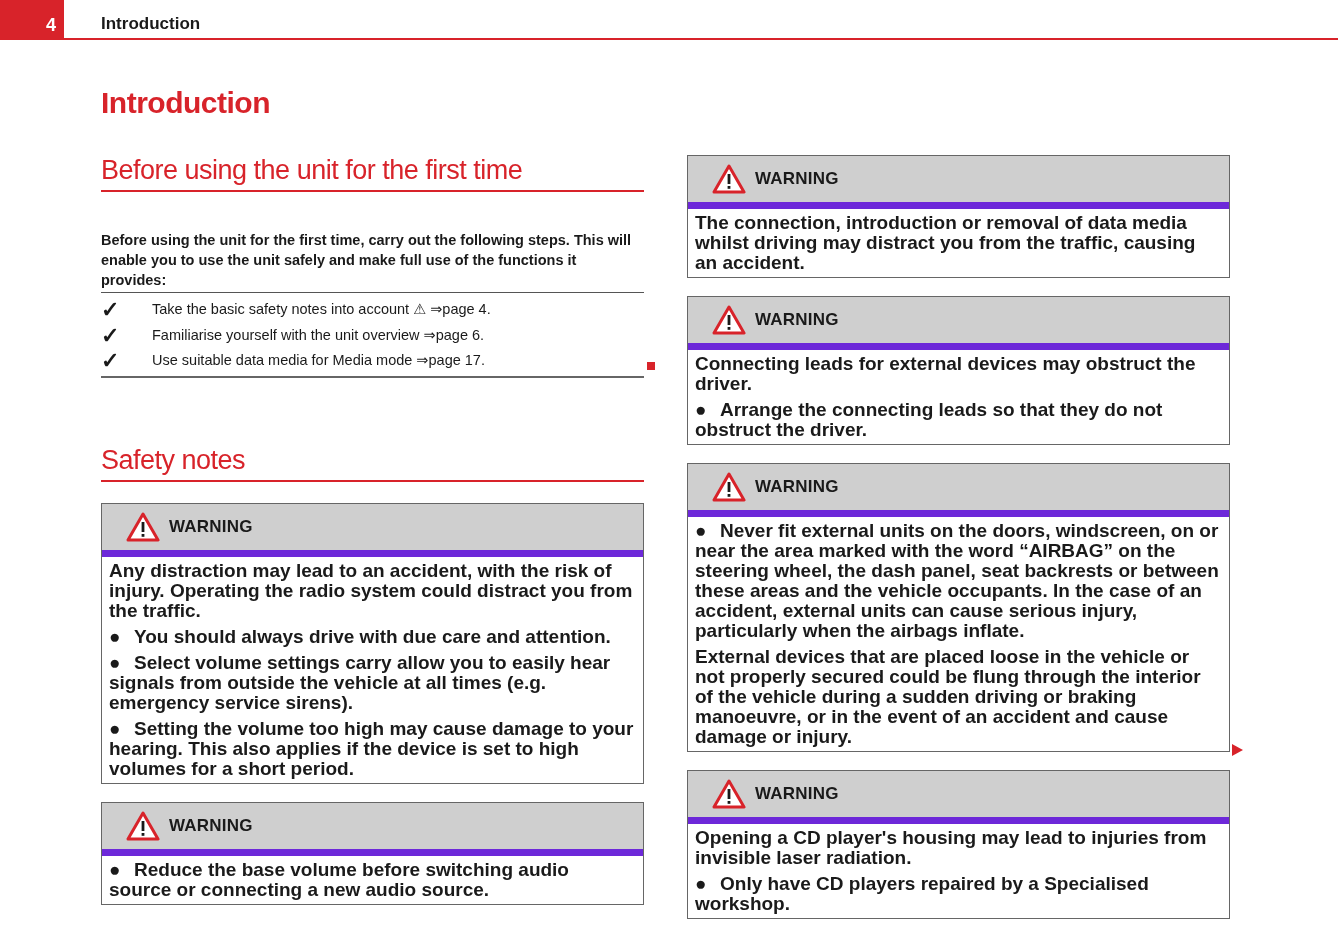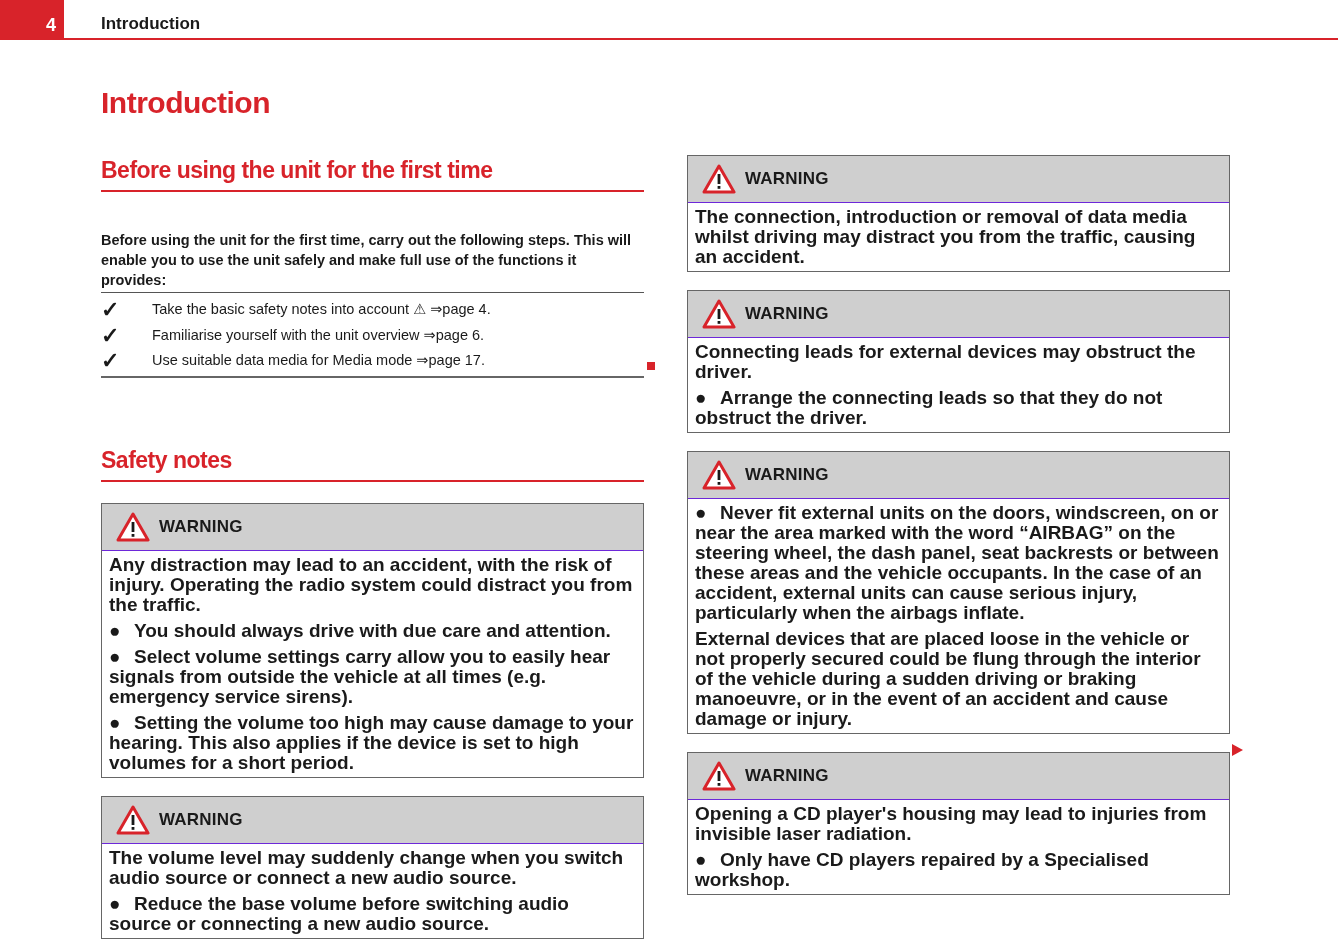--- a/index.html
+++ b/index.html
@@ -4,29 +4,29 @@
 <style>
   html,body{margin:0;padding:0;background:#fff;}
   body{width:1338px;height:944px;position:relative;overflow:hidden;font-family:"Liberation Sans",sans-serif;color:#1a1a1a;}
   .page-tab{position:absolute;left:0;top:0;width:64px;height:40px;background:#d8232a;color:#fff;font-weight:bold;font-size:18px;line-height:50px;text-align:right;padding-right:8px;box-sizing:border-box;}
   .header-title{position:absolute;left:101px;top:14px;font-weight:bold;font-size:17px;color:#1a1a1a;}
   .header-rule{position:absolute;left:64px;top:38px;width:1274px;height:2px;background:#d8232a;}
   .main-title{position:absolute;left:101px;top:86px;font-size:30px;font-weight:bold;color:#d8232a;letter-spacing:-0.5px;}
   .col{position:absolute;width:543px;}
   .col-left{left:101px;top:152px;}
   .col-right{left:687px;top:155px;}
-  h2{margin:0;font-size:23px;font-weight:bold;color:#d8232a;letter-spacing:-0.5px;padding-bottom:2px;border-bottom:2px solid #d8232a;line-height:36px;}
+  h2{margin:0;font-size:27px;font-weight:normal;color:#d8232a;letter-spacing:-0.5px;padding-bottom:2px;border-bottom:2px solid #d8232a;line-height:36px;}
   .intro{font-weight:bold;font-size:14.5px;line-height:20px;margin-top:38px;padding-bottom:2px;border-bottom:1px solid #555;}
   .checklist{list-style:none;margin:0;padding:4px 0 2px 0;border-bottom:2px solid #666;position:relative;}
   .checklist li{position:relative;padding-left:51px;font-size:14.5px;line-height:25.5px;}
   .check{position:absolute;left:0;top:0;font-size:22px;font-weight:bold;line-height:25px;}
   .end-mark{position:absolute;right:-11px;bottom:6px;width:8px;height:8px;background:#d8232a;}
   .safety{margin-top:64px;}
   .warn{border:1px solid #666;margin-bottom:18px;}
-  .warn-head{background:#cfcfcf;height:46px;border-bottom:1px solid #6d28d9;display:flex;align-items:center;padding-left:14px;}
+  .warn-head{background:#cfcfcf;height:46px;border-bottom:7px solid #6d28d9;display:flex;align-items:center;padding-left:24px;}
   .warn-icon{width:34px;height:30px;margin-right:9px;}
   .warn-label{font-weight:bold;font-size:17px;letter-spacing:0.2px;}
   .warn-body{padding:4px 8px 4px 7px;font-weight:bold;font-size:19px;line-height:20px;}
   .warn-body p{margin:0 0 6px 0;}
   .warn-body p:last-child{margin-bottom:0;}
   .bullet{display:inline-block;width:25px;}
   .next-arrow{position:absolute;left:1232px;top:744px;width:0;height:0;border-top:6px solid transparent;border-bottom:6px solid transparent;border-left:11px solid #d8232a;}
 </style>
 </head>
 <body>
@@ -71,21 +71,20 @@
   <div class="warn">
     <div class="warn-head">
       <svg class="warn-icon" viewBox="0 0 34 30">
         <path d="M17 2 L32 28 L2 28 Z" fill="#fff" stroke="#d8232a" stroke-width="3" stroke-linejoin="round"></path>
         <rect x="15.6" y="10" width="2.8" height="10" fill="#1a1a1a"></rect>
         <rect x="15.6" y="22" width="2.8" height="2.8" fill="#1a1a1a"></rect>
       </svg>
       <span class="warn-label">WARNING</span>
     </div>
     <div class="warn-body">
-            <p>The volume level may suddenly change when you switch audio source or connect a new audio source.</p>
             <p><span class="bullet">●</span><span>Reduce the base volume before switching audio source or connecting a new audio source.</span></p>
           </div>
   </div>
 </div>
   </div>
 </div>
 
 <div class="col col-right">
   <div id="warnings-right">
   <div class="warn">

